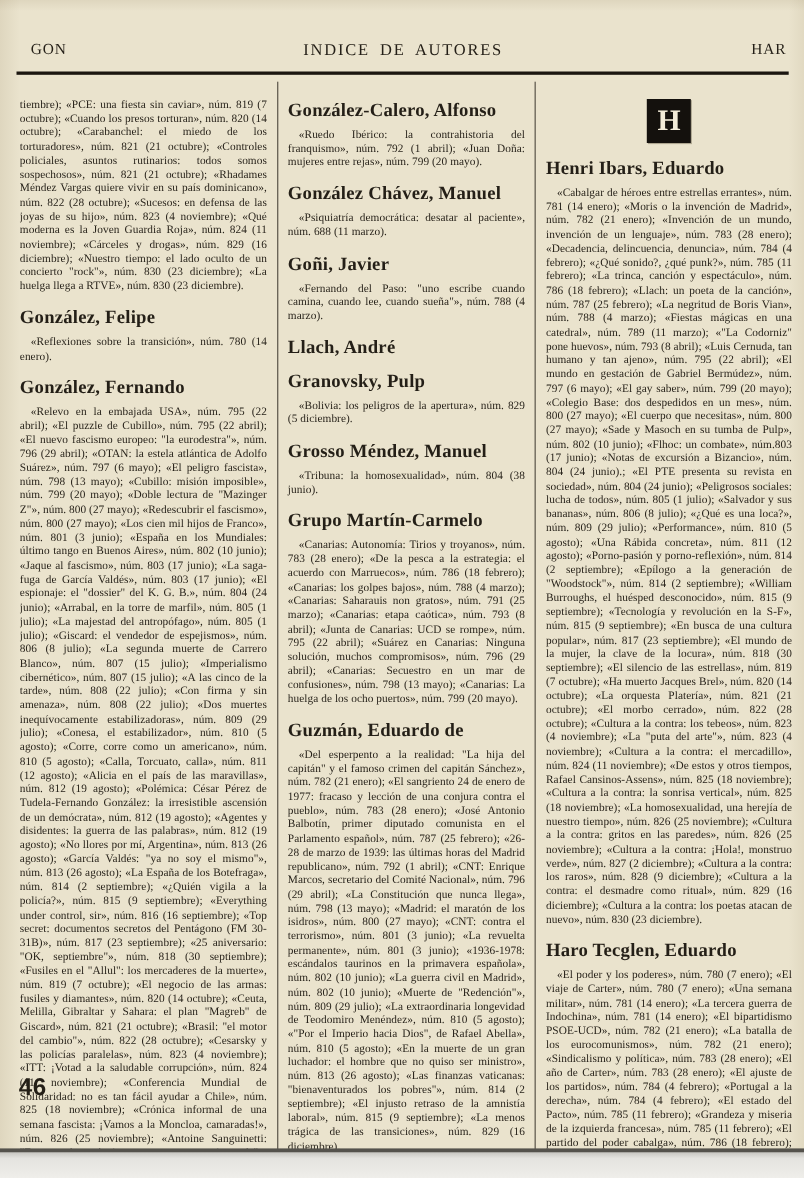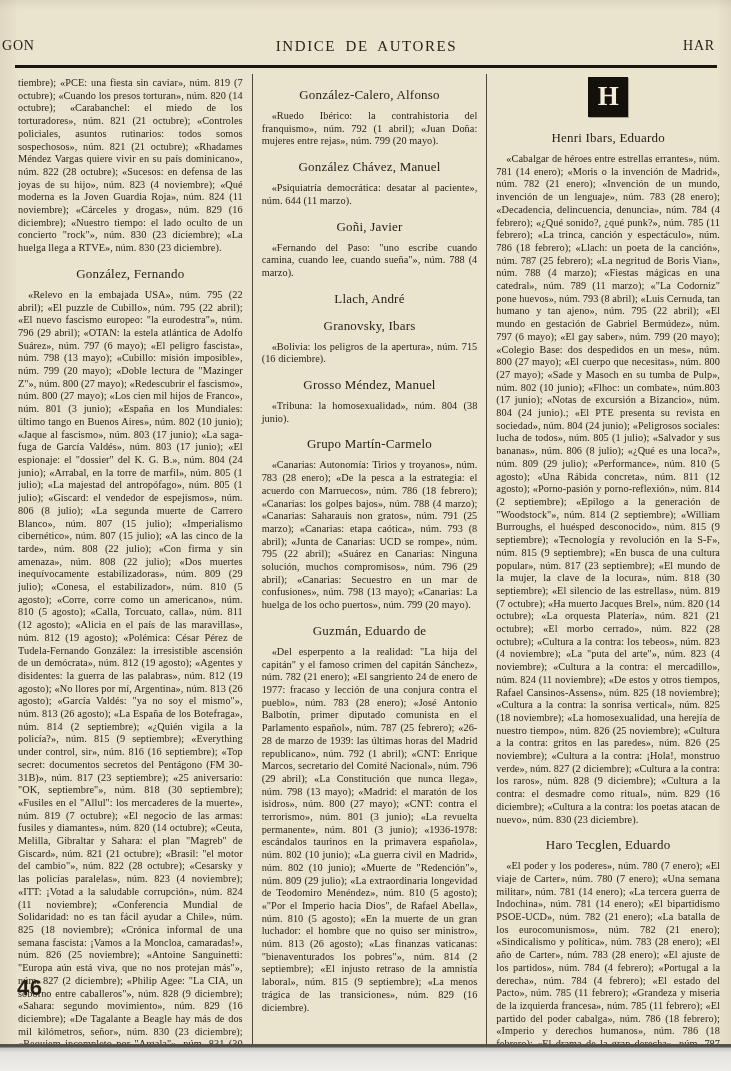--- a/index.html
+++ b/index.html
@@ -24,21 +24,21 @@
   
   .hdr{
     position:relative;
     padding:38px 16px 0 18px;
     height:58px;
   }
   .hdr .guide{
     position:absolute;top:38px;
     font-size:14px;letter-spacing:.8px;
   }
-  .hdr .guide.left{left:2px;}
+  .hdr .guide.left{left:28px;}
   .hdr .guide.right{right:16px;}
   .hdr .title{
     text-align:center;
     font-size:15px;font-weight:normal;letter-spacing:1.6px;
     word-spacing:4px;
   }
   .hdr-rule{
     margin:7px 14px 0 15px;
     height:3px;background:var(--rule);
   }
@@ -58,27 +58,26 @@
   .col.c2{border-right:1px solid #4c463c;}
   .col.c3{padding-right:2px;}
   .body{
     font-size:10.3px;
     line-height:12.7px;
     text-align:justify;
     letter-spacing:.05px;
   }
   .entry .body{text-indent:10px;}
   .author{
-    font-size:13px;
-    font-weight:normal;
+    font-size:17px;
+    font-weight:bold;
     letter-spacing:.2px;
     margin:11px 0 7px;
-    text-align:center;
   }
-  .col > :first-child{margin-top:1px;}
+  .col > :first-child{margin-top:14px;}
   
   .letter-block{
     width:40px;height:40px;
     margin:2px auto 13px;
     background:#14110d;
     display:flex;align-items:center;justify-content:center;
     box-shadow:1px 1px 0 rgba(60,50,30,.35);
   }
   .letter-block span{
     color:#f3ecd8;
@@ -109,44 +108,48 @@
     <h1 class="title">INDICE DE AUTORES</h1>
     <span class="guide right">HAR</span>
   </header>
   <div class="hdr-rule"></div>
 
   <main class="cols">
 
     <div class="col c1">
       <p class="body">tiembre); «PCE: una fiesta sin caviar», núm. 819 (7 octubre); «Cuando los presos torturan», núm. 820 (14 octubre); «Carabanchel: el miedo de los torturadores», núm. 821 (21 octubre); «Controles policiales, asuntos rutinarios: todos somos sospechosos», núm. 821 (21 octubre); «Rhadames Méndez Vargas quiere vivir en su país dominicano», núm. 822 (28 octubre); «Sucesos: en defensa de las joyas de su hijo», núm. 823 (4 noviembre); «Qué moderna es la Joven Guardia Roja», núm. 824 (11 noviembre); «Cárceles y drogas», núm. 829 (16 diciembre); «Nuestro tiempo: el lado oculto de un concierto "rock"», núm. 830 (23 diciembre); «La huelga llega a RTVE», núm. 830 (23 diciembre).</p>
       <section class="entry">
+        <h3 class="author">González, Felipe</h3>
+        <p class="body">«Reflexiones sobre la transición», núm. 780 (14 enero).</p>
+      </section>
+      <section class="entry">
         <h3 class="author">González, Fernando</h3>
         <p class="body">«Relevo en la embajada USA», núm. 795 (22 abril); «El puzzle de Cubillo», núm. 795 (22 abril); «El nuevo fascismo europeo: "la eurodestra"», núm. 796 (29 abril); «OTAN: la estela atlántica de Adolfo Suárez», núm. 797 (6 mayo); «El peligro fascista», núm. 798 (13 mayo); «Cubillo: misión imposible», núm. 799 (20 mayo); «Doble lectura de "Mazinger Z"», núm. 800 (27 mayo); «Redescubrir el fascismo», núm. 800 (27 mayo); «Los cien mil hijos de Franco», núm. 801 (3 junio); «España en los Mundiales: último tango en Buenos Aires», núm. 802 (10 junio); «Jaque al fascismo», núm. 803 (17 junio); «La saga-fuga de García Valdés», núm. 803 (17 junio); «El espionaje: el "dossier" del K. G. B.», núm. 804 (24 junio); «Arrabal, en la torre de marfil», núm. 805 (1 julio); «La majestad del antropófago», núm. 805 (1 julio); «Giscard: el vendedor de espejismos», núm. 806 (8 julio); «La segunda muerte de Carrero Blanco», núm. 807 (15 julio); «Imperialismo cibernético», núm. 807 (15 julio); «A las cinco de la tarde», núm. 808 (22 julio); «Con firma y sin amenaza», núm. 808 (22 julio); «Dos muertes inequívocamente estabilizadoras», núm. 809 (29 julio); «Conesa, el estabilizador», núm. 810 (5 agosto); «Corre, corre como un americano», núm. 810 (5 agosto); «Calla, Torcuato, calla», núm. 811 (12 agosto); «Alicia en el país de las maravillas», núm. 812 (19 agosto); «Polémica: César Pérez de Tudela-Fernando González: la irresistible ascensión de un demócrata», núm. 812 (19 agosto); «Agentes y disidentes: la guerra de las palabras», núm. 812 (19 agosto); «No llores por mí, Argentina», núm. 813 (26 agosto); «García Valdés: "ya no soy el mismo"», núm. 813 (26 agosto); «La España de los Botefraga», núm. 814 (2 septiembre); «¿Quién vigila a la policía?», núm. 815 (9 septiembre); «Everything under control, sir», núm. 816 (16 septiembre); «Top secret: documentos secretos del Pentágono (FM 30-31B)», núm. 817 (23 septiembre); «25 aniversario: "OK, septiembre"», núm. 818 (30 septiembre); «Fusiles en el "Allul": los mercaderes de la muerte», núm. 819 (7 octubre); «El negocio de las armas: fusiles y diamantes», núm. 820 (14 octubre); «Ceuta, Melilla, Gibraltar y Sahara: el plan "Magreb" de Giscard», núm. 821 (21 octubre); «Brasil: "el motor del cambio"», núm. 822 (28 octubre); «Cesarsky y las policías paralelas», núm. 823 (4 noviembre); «ITT: ¡Votad a la saludable corrupción», núm. 824 (11 noviembre); «Conferencia Mundial de Solidaridad: no es tan fácil ayudar a Chile», núm. 825 (18 noviembre); «Crónica informal de una semana fascista: ¡Vamos a la Moncloa, camaradas!», núm. 826 (25 noviembre); «Antoine Sanguinetti: "Europa aún está viva, que no nos protejan más"», núm. 827 (2 diciembre); «Philip Agee: "La CIA, un soborno entre caballeros"», núm. 828 (9 diciembre); «Sahara: segundo movimiento», núm. 829 (16 diciembre); «De Tagalante a Beagle hay más de dos mil kilómetros, señor», núm. 830 (23 diciembre); «Requiem incompleto por "Argala"», núm. 831 (30 diciembre).</p>
       </section>
     </div>
 
     <div class="col c2">
       <section class="entry">
         <h3 class="author">González-Calero, Alfonso</h3>
         <p class="body">«Ruedo Ibérico: la contrahistoria del franquismo», núm. 792 (1 abril); «Juan Doña: mujeres entre rejas», núm. 799 (20 mayo).</p>
       </section>
       <section class="entry">
         <h3 class="author">González Chávez, Manuel</h3>
-        <p class="body">«Psiquiatría democrática: desatar al paciente», núm. 644 (11 marzo).</p>
+        <p class="body">«Psiquiatría democrática: desatar al paciente», núm. 688 (11 marzo).</p>
       </section>
       <section class="entry">
         <h3 class="author">Goñi, Javier</h3>
         <p class="body">«Fernando del Paso: "uno escribe cuando camina, cuando lee, cuando sueña"», núm. 788 (4 marzo).</p>
       </section>
       <section class="entry">
         <h3 class="author">Llach, André</h3>
       </section>
       <section class="entry">
-        <h3 class="author">Granovsky, Ibars</h3>
-        <p class="body">«Bolivia: los peligros de la apertura», núm. 715 (16 diciembre).</p>
+        <h3 class="author">Granovsky, Pulp</h3>
+        <p class="body">«Bolivia: los peligros de la apertura», núm. 829 (5 diciembre).</p>
       </section>
       <section class="entry">
         <h3 class="author">Grosso Méndez, Manuel</h3>
         <p class="body">«Tribuna: la homosexualidad», núm. 804 (38 junio).</p>
       </section>
       <section class="entry">
         <h3 class="author">Grupo Martín-Carmelo</h3>
         <p class="body">«Canarias: Autonomía: Tirios y troyanos», núm. 783 (28 enero); «De la pesca a la estrategia: el acuerdo con Marruecos», núm. 786 (18 febrero); «Canarias: los golpes bajos», núm. 788 (4 marzo); «Canarias: Saharauis non gratos», núm. 791 (25 marzo); «Canarias: etapa caótica», núm. 793 (8 abril); «Junta de Canarias: UCD se rompe», núm. 795 (22 abril); «Suárez en Canarias: Ninguna solución, muchos compromisos», núm. 796 (29 abril); «Canarias: Secuestro en un mar de confusiones», núm. 798 (13 mayo); «Canarias: La huelga de los ocho puertos», núm. 799 (20 mayo).</p>
       </section>
       <section class="entry">

